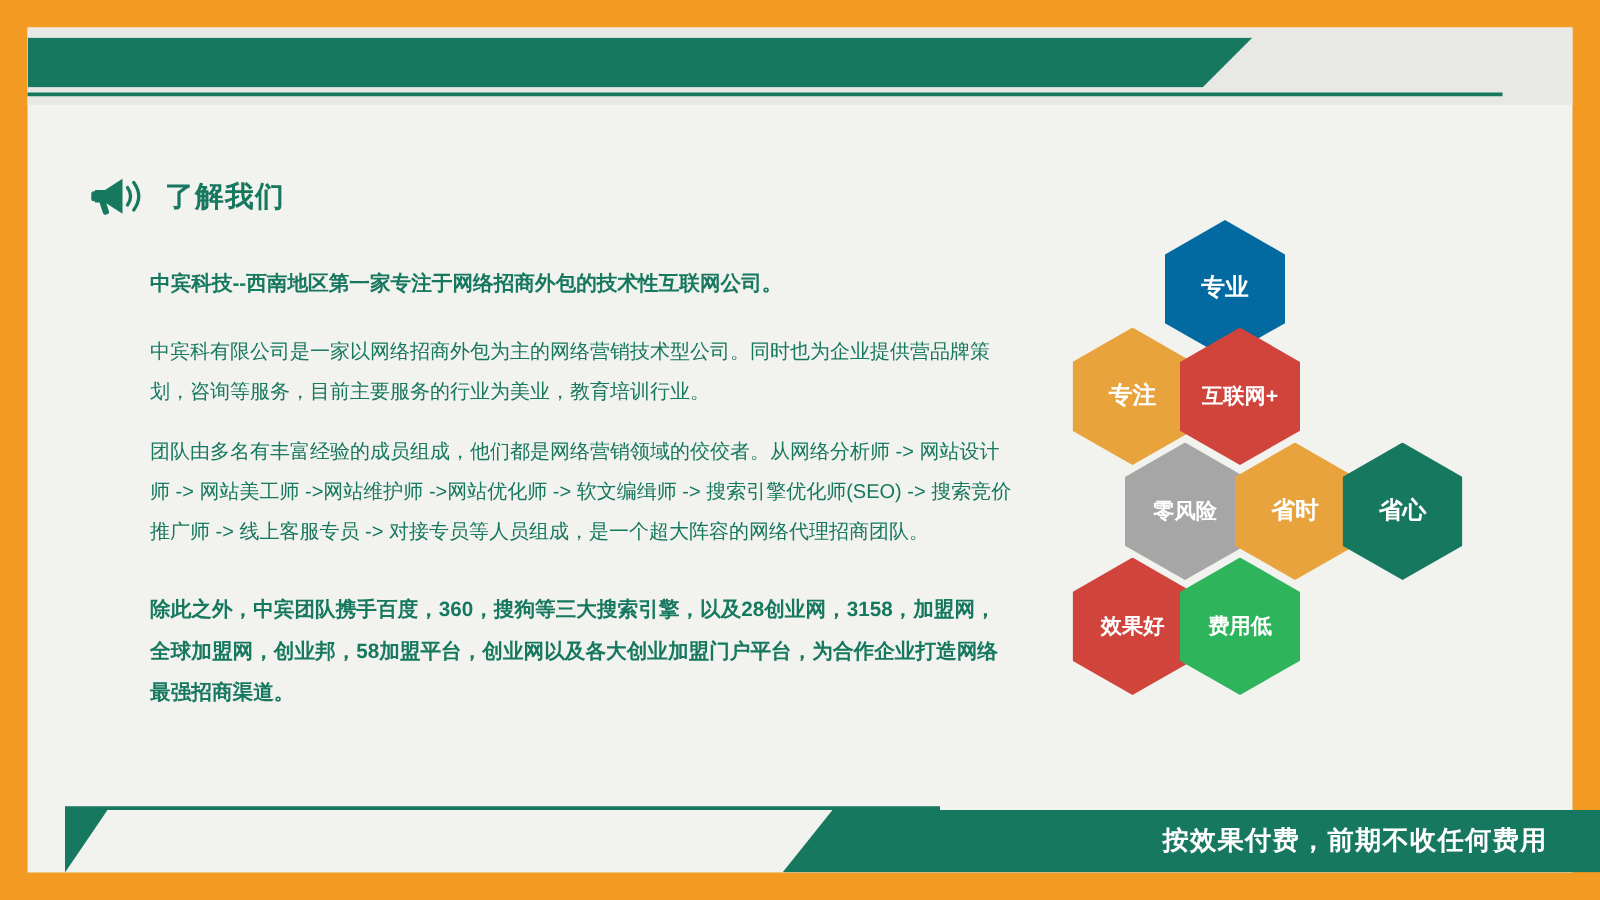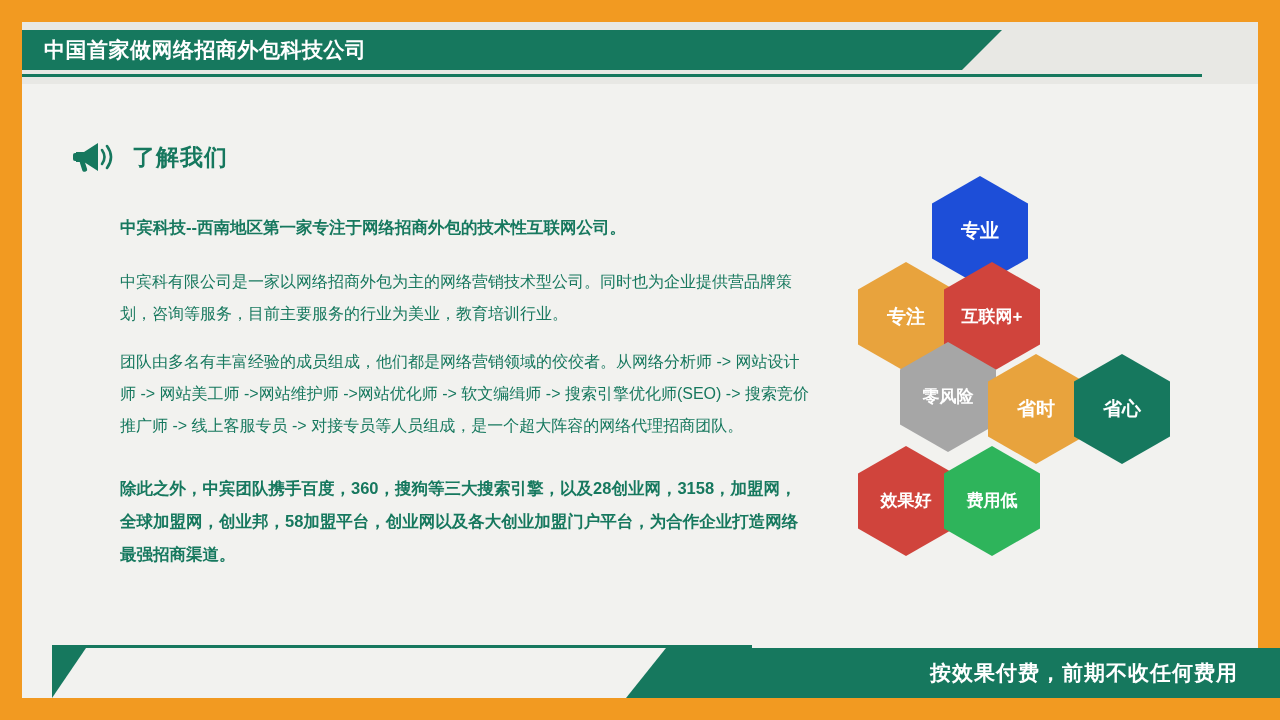--- a/index.html
+++ b/index.html
@@ -197,21 +197,20 @@
 </head>
 <body>
 
 <div class="slide">
   <div class="panel">
 
     <div class="header-wrap">
       <div class="header-bg"></div>
       <div class="header-band"></div>
       <div class="header-line"></div>
-      <div class="header-title">中国首家做网络招商外包科技公司</div>
     </div>
 
     <div class="section-head">
       <span class="megaphone-icon">
         <svg viewBox="0 0 42 34" width="42" height="34" xmlns="http://www.w3.org/2000/svg">
           <path d="M4 12 L4 22 L12 22 L26 31 L26 3 L12 12 Z" fill="#16785E"></path>
           <rect x="1" y="13" width="5" height="8" rx="2" fill="#16785E"></rect>
           <path d="M30 10 q5 7 0 14" stroke="#16785E" stroke-width="2.6" fill="none" stroke-linecap="round"></path>
           <path d="M35 6 q8 11 0 22" stroke="#16785E" stroke-width="2.6" fill="none" stroke-linecap="round"></path>
           <rect x="9" y="20" width="5" height="12" rx="2" fill="#16785E" transform="rotate(-18 11 26)"></rect>
@@ -221,30 +220,30 @@
     </div>
 
     <div class="body-text">
       <p class="lead">中宾科技--西南地区第一家专注于网络招商外包的技术性互联网公司。</p>
       <p class="para">中宾科有限公司是一家以网络招商外包为主的网络营销技术型公司。同时也为企业提供营品牌策划，咨询等服务，目前主要服务的行业为美业，教育培训行业。</p>
       <p class="para second">团队由多名有丰富经验的成员组成，他们都是网络营销领域的佼佼者。从网络分析师 -&gt; 网站设计师 -&gt; 网站美工师 -&gt;网站维护师 -&gt;网站优化师 -&gt; 软文编缉师 -&gt; 搜索引擎优化师(SEO) -&gt; 搜索竞价推广师 -&gt; 线上客服专员 -&gt; 对接专员等人员组成，是一个超大阵容的网络代理招商团队。</p>
       <p class="closing">除此之外，中宾团队携手百度，360，搜狗等三大搜索引擎，以及28创业网，3158，加盟网，全球加盟网，创业邦，58加盟平台，创业网以及各大创业加盟门户平台，为合作企业打造网络最强招商渠道。</p>
     </div>
 
     <div class="hex-area">
-      <div class="hex" style="left:100px; top:14px; background:#1d4ed8;">
+      <div class="hex" style="left:100px; top:14px; background:#0369a1;">
         <span>专业</span>
       </div>
       <div class="hex" style="left:26px; top:100px; background:#E8A33D;">
         <span>专注</span>
       </div>
       <div class="hex small-text" style="left:112px; top:100px; background:#D0443C;">
         <span>互联网+</span>
       </div>
-      <div class="hex small-text" style="left:68px; top:180px; background:#A6A6A6;">
+      <div class="hex small-text" style="left:68px; top:192px; background:#A6A6A6;">
         <span>零风险</span>
       </div>
       <div class="hex" style="left:156px; top:192px; background:#E8A33D;">
         <span>省时</span>
       </div>
       <div class="hex" style="left:242px; top:192px; background:#16785E;">
         <span>省心</span>
       </div>
       <div class="hex small-text" style="left:26px; top:284px; background:#D0443C;">
         <span>效果好</span>

